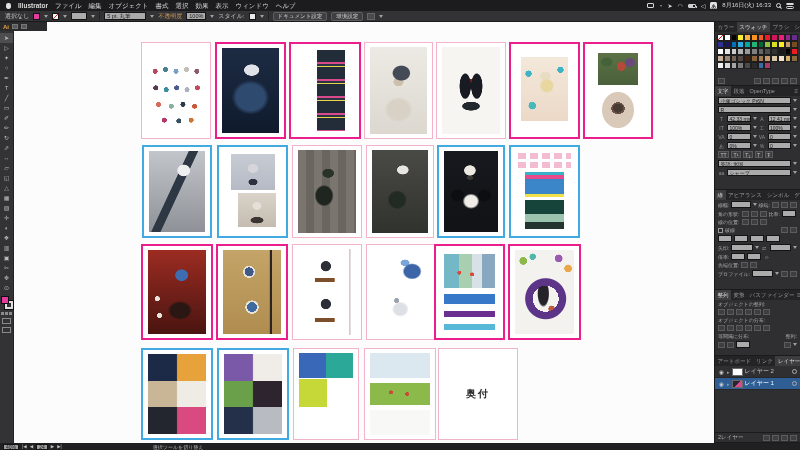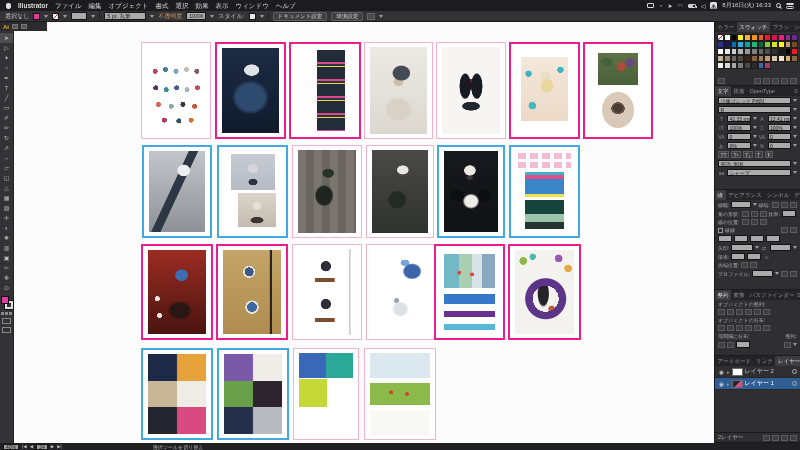--- a/index.html
+++ b/index.html
@@ -413,20 +413,24 @@
       </div>
       <div class="artboard sel-blue" style="left: 203px; top: 326px; width: 72px; height: 92px;">
         <div class="art art-r4a2"></div>
       </div>
       <div class="artboard sel-none" style="left: 279px; top: 326px; width: 66px; height: 92px;">
         <div class="art art-r4a3"></div>
       </div>
       <div class="artboard sel-none" style="left: 350px; top: 326px; width: 72px; height: 92px;">
         <div class="art art-r4a4"></div>
       </div>
+      <div class="artboard sel-none" style="left: 424px; top: 326px; width: 80px; height: 92px;">
+        <div class="art art-r4a5"></div>
+        <div class="ab-label">奥付</div>
+      </div>
     </div>
 
   <div id="dock">
 
     <div class="panel panel-swatches">
       <div class="ptabs">
           <span class="ptab">カラー</span>
           <span class="ptab active">スウォッチ</span>
           <span class="ptab">ブラシ</span>
           <span class="ptab">シンボル</span>

